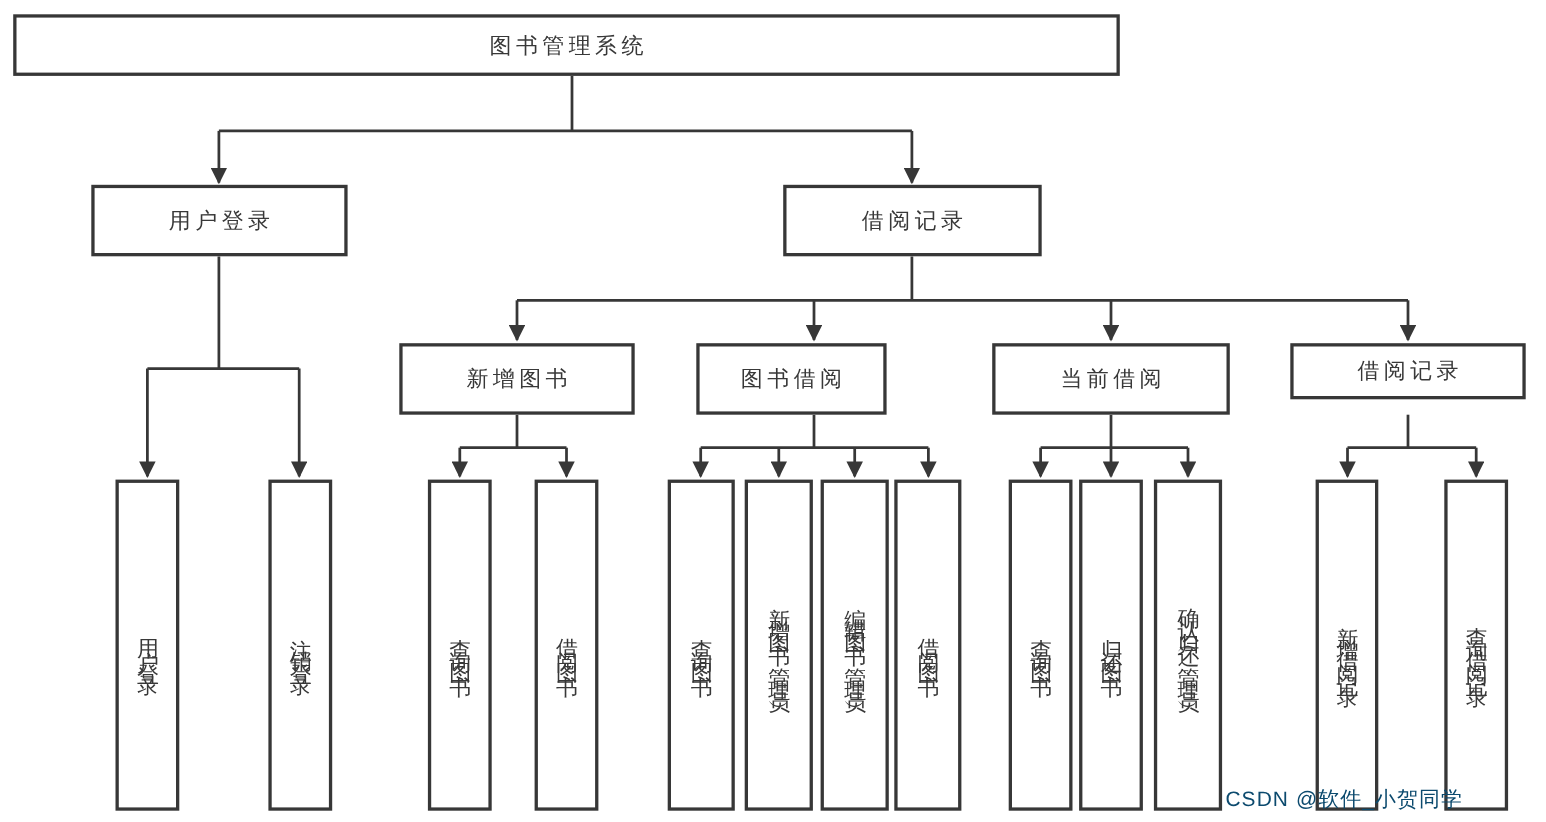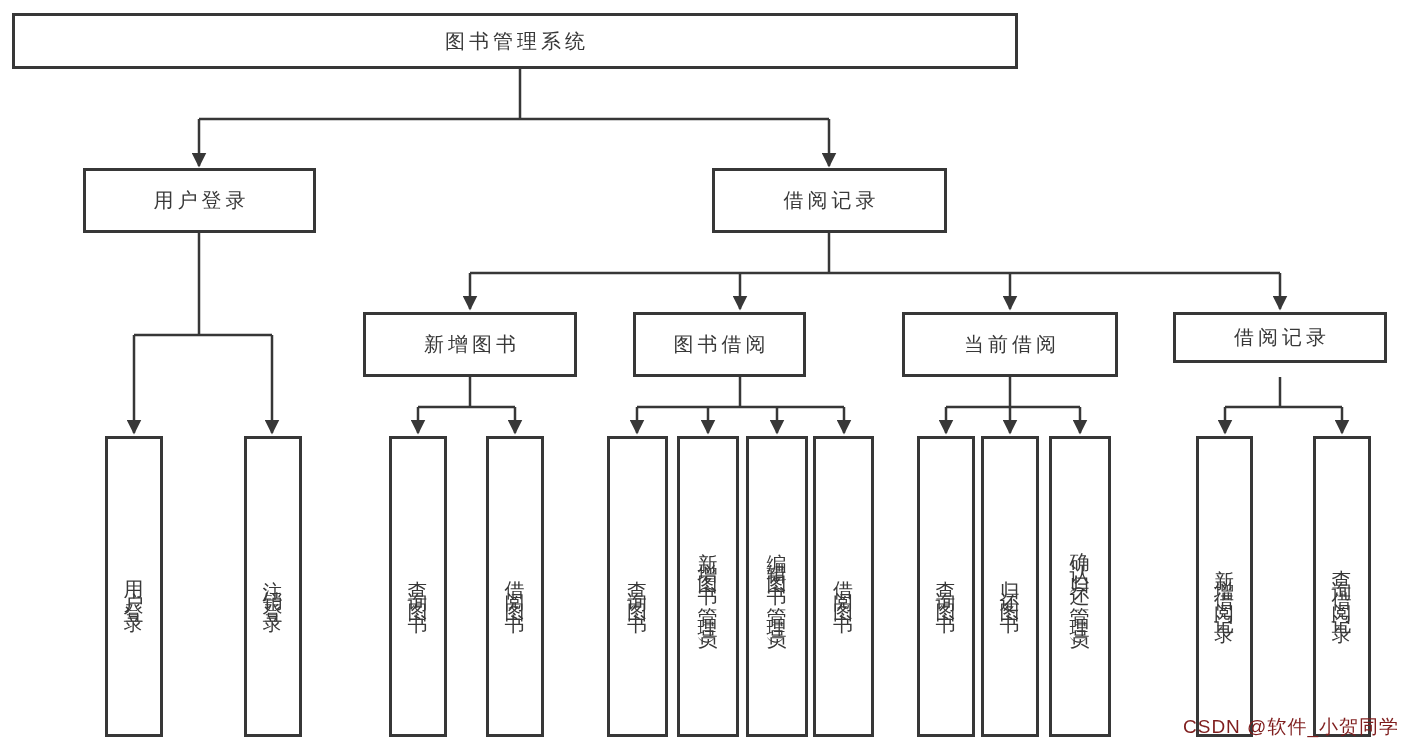--- a/index.html
+++ b/index.html
@@ -15,22 +15,22 @@
     display:flex;align-items:center;justify-content:center;
     z-index:2;text-align:center;
   }
   .h{font-size:20px;letter-spacing:4px;text-indent:4px;white-space:nowrap;}
   .v{
     writing-mode:vertical-rl;text-orientation:mixed;
     font-size:20px;letter-spacing:11px;
     top:436px;height:301px;line-height:1;
   }
   .watermark{
-    position:absolute;left:1183px;top:714px;z-index:5;
-    font-size:19px;color:#7f1d1d;letter-spacing:1px;white-space:nowrap;
+    position:absolute;left:1114px;top:714px;z-index:5;
+    font-size:19px;color:#0c4a6e;letter-spacing:1px;white-space:nowrap;
   }
 </style>
 </head>
 <body>
 
 <div id="canvas">
 
   <svg class="connectors" width="1405" height="747" viewBox="0 0 1405 747">
     <defs>
       <marker id="arw" viewBox="0 0 10 10" refX="9" refY="5" markerWidth="6" markerHeight="6" orient="auto">

